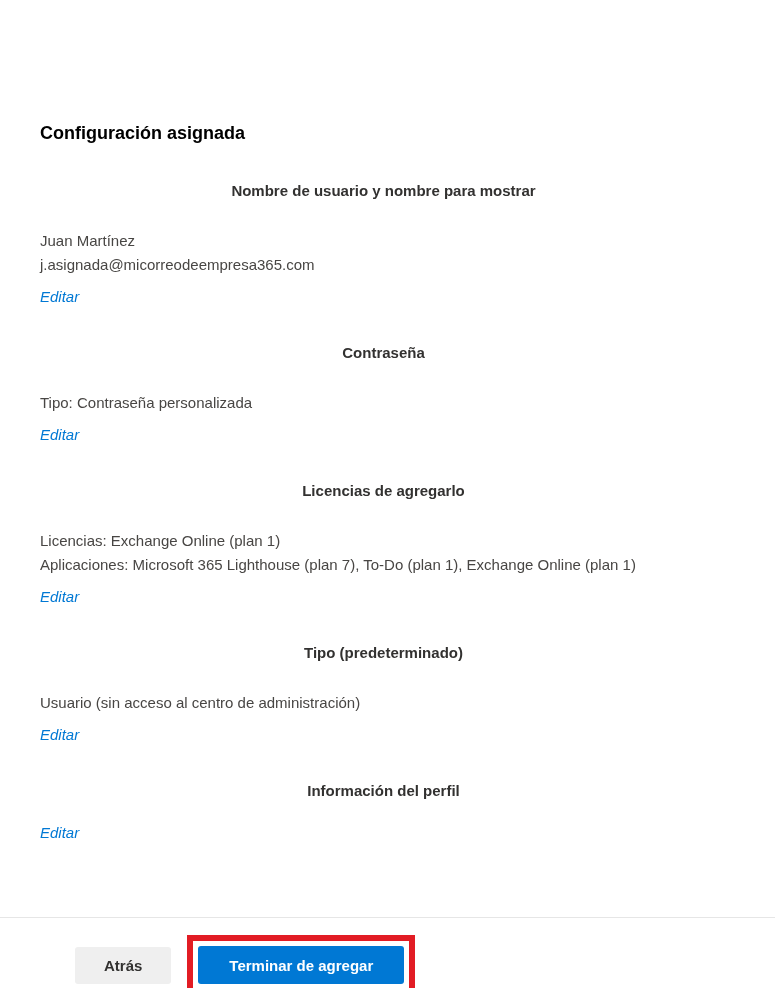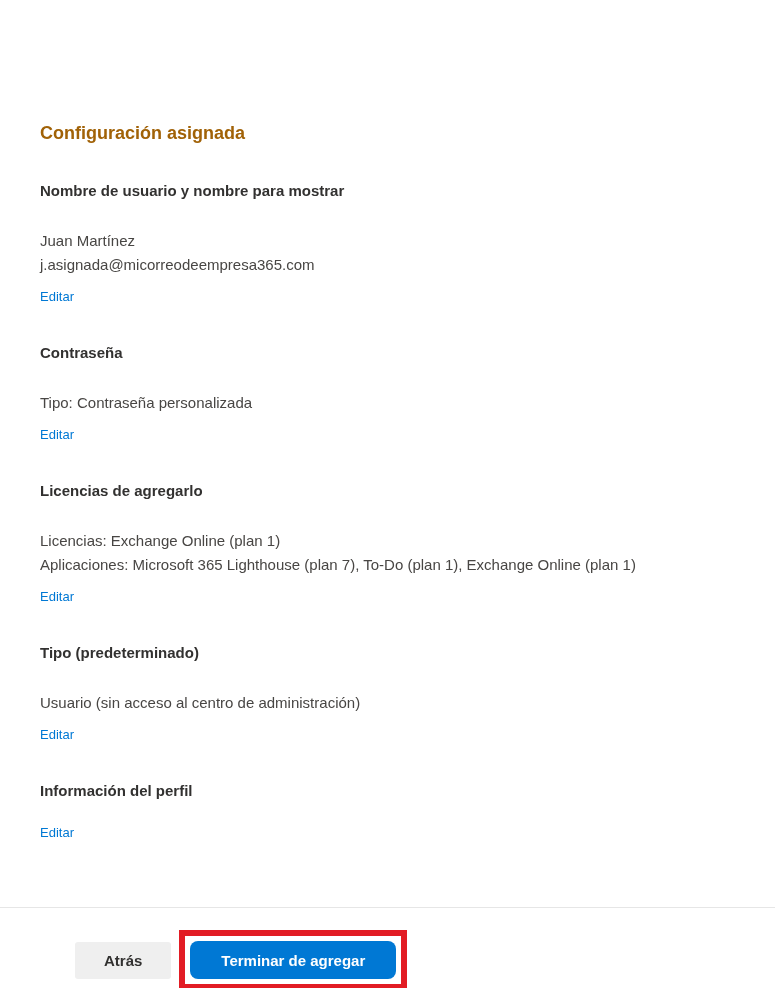--- a/index.html
+++ b/index.html
@@ -27,68 +27,70 @@
     font-weight: 700;
     letter-spacing: -0.3px;
     color: #1a1a1a;
   }
 
   .assigned-heading {
     margin: 106px 0 0 0;
     font-size: 18px;
     line-height: 24px;
     font-weight: 600;
-    color: #a16207;
+    color: #000000;
   }
 
   .assigned-desc {
     margin: 10px 0 0 0;
     font-size: 15px;
     line-height: 20px;
     color: #484644;
   }
 
   .section { margin-top: 36px; }
 
   .section-heading {
     margin: 0;
     font-size: 15px;
     line-height: 20px;
     font-weight: 700;
     color: #323130;
+    text-align: center;
   }
 
   .section-lines { margin-top: 28px; }
 
   .section-line {
     font-size: 15px;
     line-height: 24px;
     color: #484644;
   }
 
   .edit-row { margin-top: 10px; }
   .edit-row--spaced { margin-top: 22px; }
 
   .edit-link {
     display: inline-block;
-    font-size: 13px;
+    font-size: 15px;
     line-height: 20px;
     color: var(--link, #0078d4);
     text-decoration: none;
     cursor: pointer;
+    font-style: italic;
   }
 
   .footer {
     flex: 0 0 auto;
     border-top: 1px solid #e6e6e6;
-    height: 81px;
+    height: 71px;
     padding: 24px 0 0 75px;
     display: flex;
     align-items: center;
-    gap: 8px;
+    gap: 16px;
   }
 
   .btn-back {
     height: 37px;
     padding: 0 29px;
     background: var(--back-button-bg, #efefef);
     border: none;
     border-radius: 3px;
     font-family: "Liberation Sans", sans-serif;
     font-size: 15px;
@@ -102,21 +104,21 @@
     background: #ffffff;
     padding: 5px;
     display: inline-flex;
   }
 
   .btn-primary {
     height: 38px;
     padding: 0 31px;
     background: var(--accent, #0078d4);
     border: none;
-    border-radius: 8px;
+    border-radius: 3px;
     font-family: "Liberation Sans", sans-serif;
     font-size: 15px;
     font-weight: 600;
     color: #ffffff;
     cursor: pointer;
     white-space: nowrap;
   }
 </style>
 </head>
 <body>

